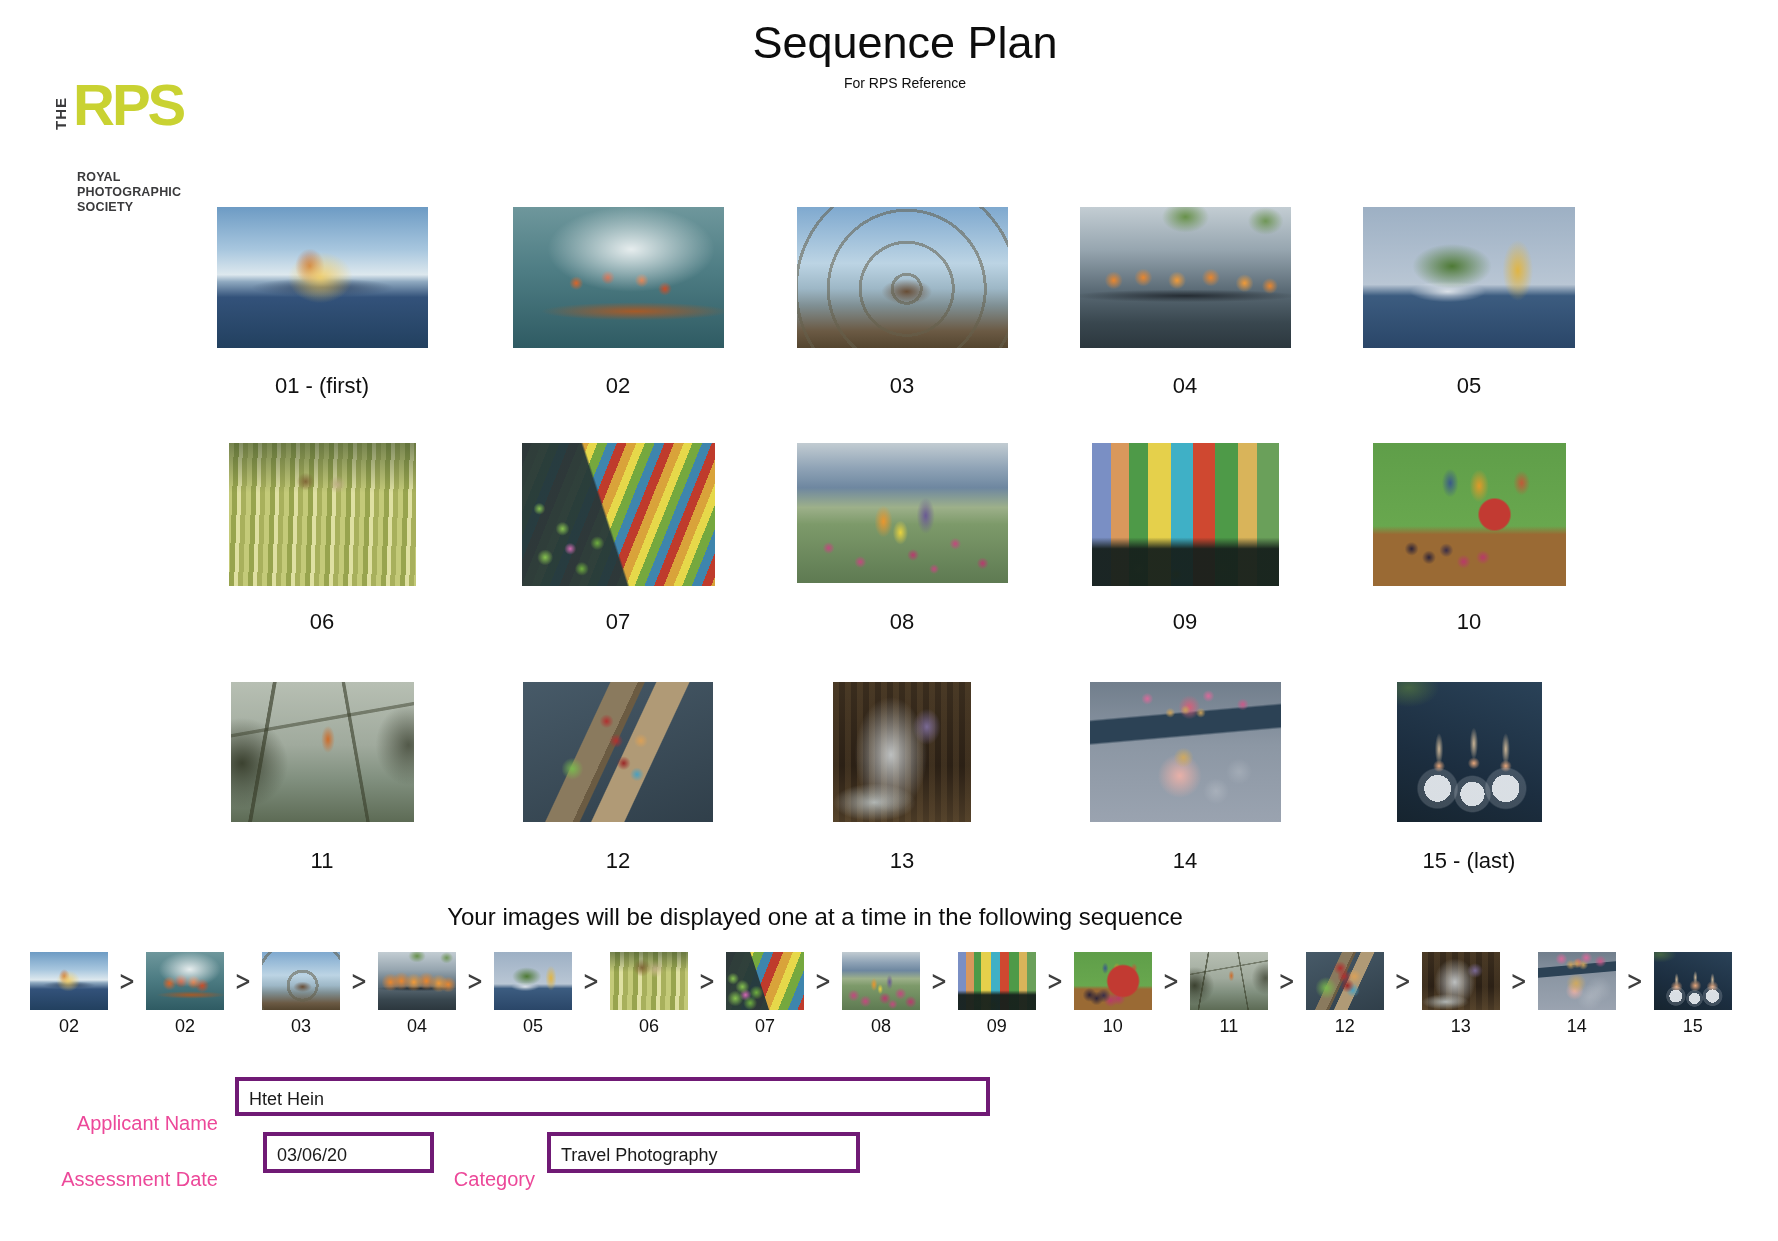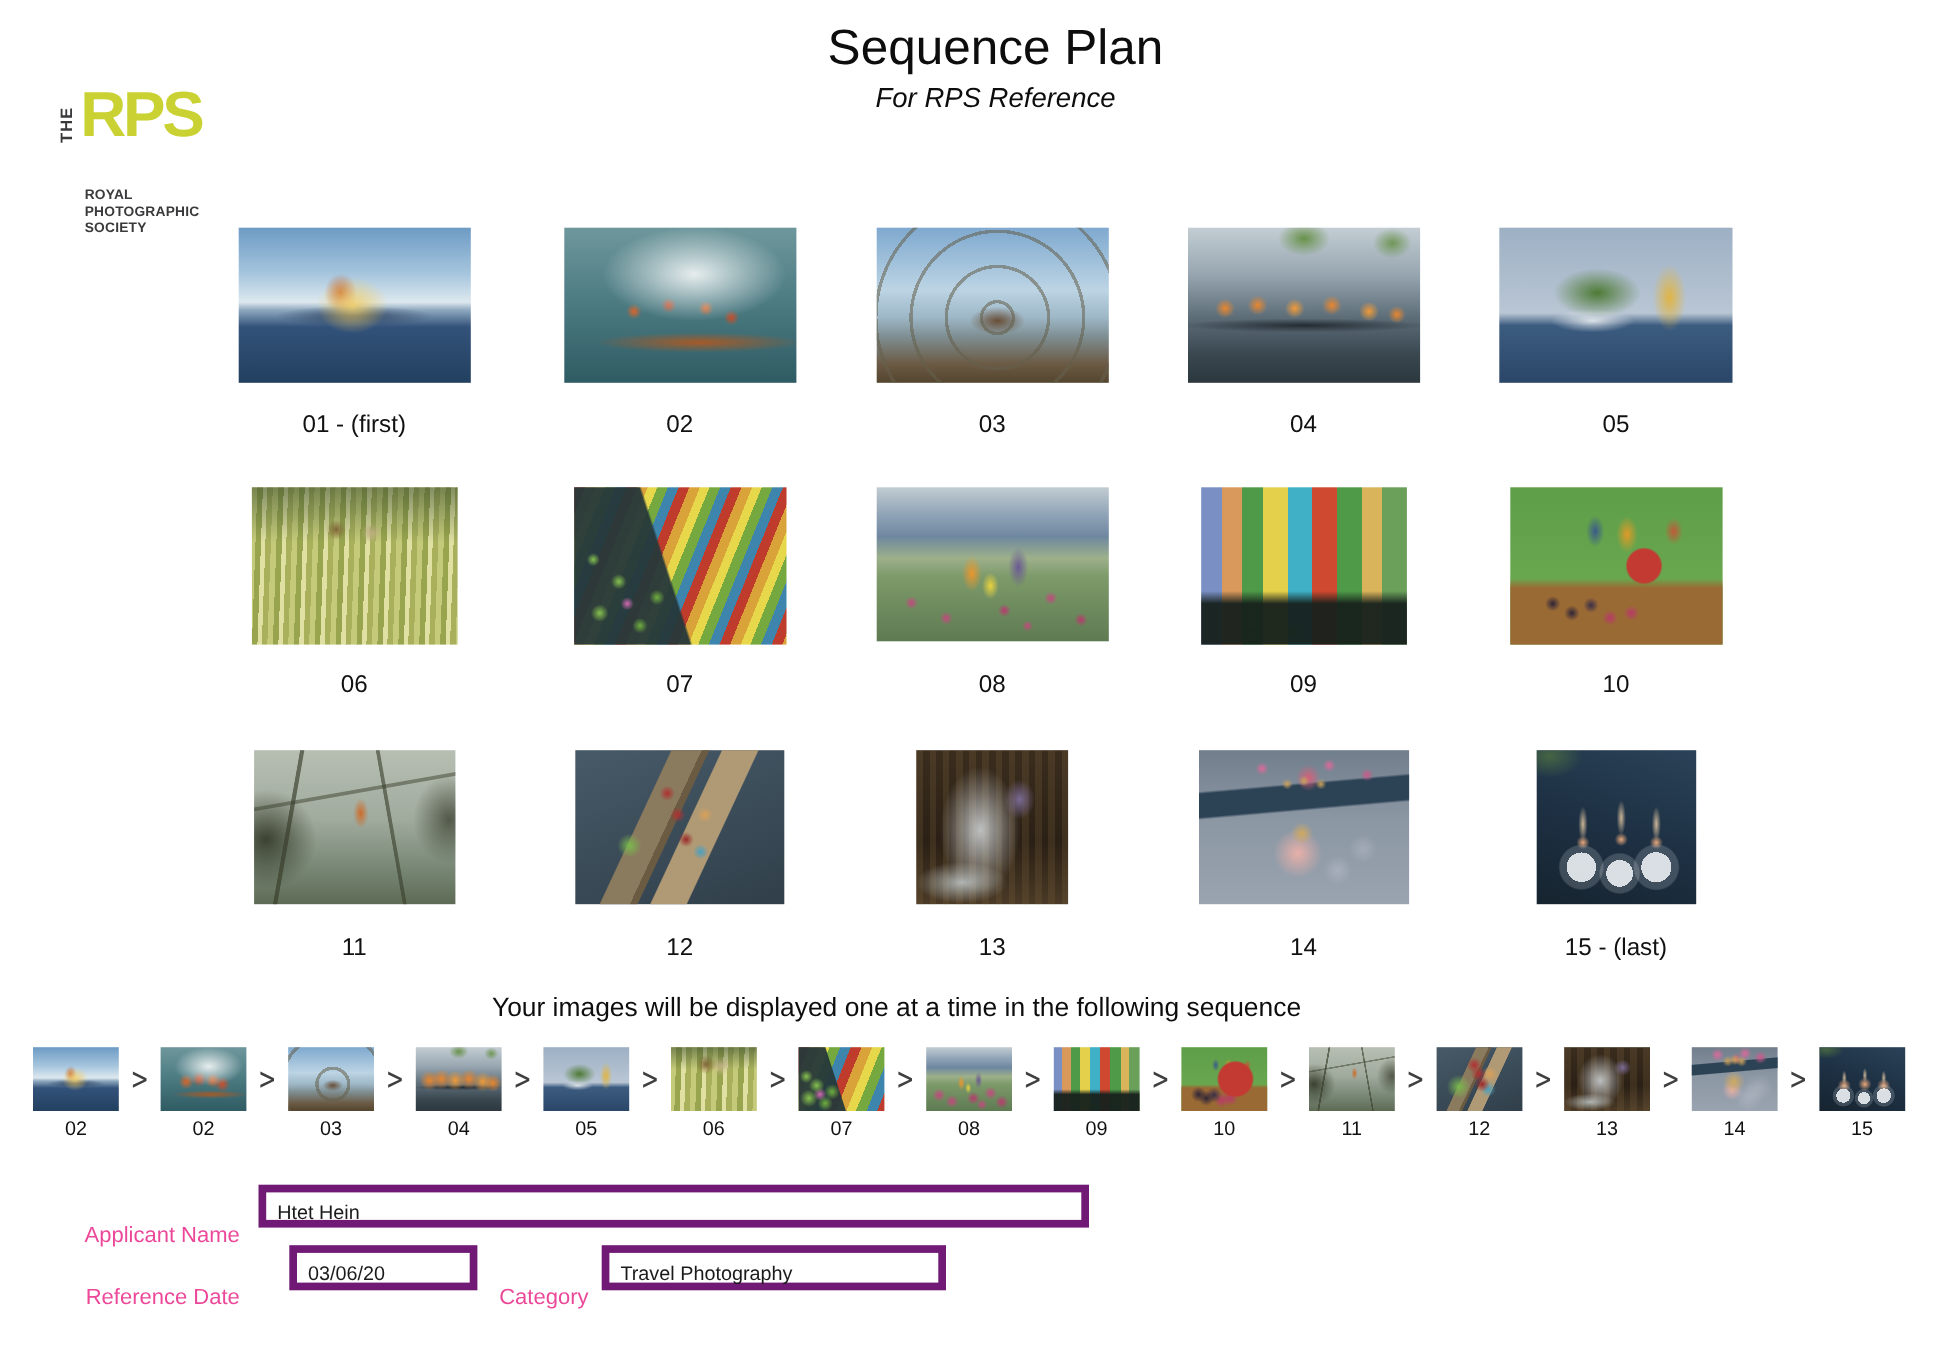--- a/index.html
+++ b/index.html
@@ -11,21 +11,21 @@
   .logo-the{position:absolute;left:52px;top:130px;transform:rotate(-90deg);
             transform-origin:left top;font-size:15px;font-weight:700;letter-spacing:1px;color:#3a3a3c;}
   .logo-rps{position:absolute;left:73px;top:76px;font-size:58px;line-height:58px;font-weight:700;
             letter-spacing:-3px;color:#c9d232;}
   .logo-sub{position:absolute;left:77px;top:138px;font-size:12.5px;line-height:15px;font-weight:700;
             letter-spacing:.2px;color:#3a3a3c;margin-top:32px;}
 
   
   .titleblock{position:absolute;left:905px;top:16px;transform:translateX(-50%);text-align:center;white-space:nowrap;}
   .t1,.t2{font-size:45px;line-height:54px;font-weight:400;color:#0d0d0d;}
-  .tsub{font-size:25px;margin-top:5px;color:#0d0d0d;font-style:italic;}
+  .tsub{font-size:14px;margin-top:5px;color:#0d0d0d;}
 
   
   .cell{position:absolute;width:240px;display:flex;flex-direction:column;align-items:center;}
   .ph-box{height:143px;display:flex;align-items:flex-start;}
   .photo{flex:none;}
   .cell-label{margin-top:23px;font-size:22px;color:#111;}
 
   .r1{top:207px}.r2{top:443px}.r3{top:682px}
   .c1{left:202px}.c2{left:498px}.c3{left:782px}.c4{left:1065px}.c5{left:1349px}
 
@@ -171,21 +171,21 @@
   .strip{position:absolute;left:30px;top:952px;width:1702px;display:flex;
          justify-content:space-between;align-items:flex-start;}
   .seq-item{display:flex;flex-direction:column;align-items:center;}
   .thumb{width:78px;height:58px;}
   .seq-label{margin-top:6px;font-size:18px;color:#111;}
   .seq-arrow{margin-top:17px;font-size:24px;line-height:24px;color:#3f3f3f;
              font-family:"DejaVu Sans Mono",monospace;transform:scaleY(1.25);}
 
   
   .f-label{position:absolute;width:198px;text-align:right;font-size:20px;color:#ec4899;margin-top:26px;}
-  .f-box{position:absolute;border:7px solid #701a75;background:#fff;font-size:18px;
+  .f-box{position:absolute;border:4px solid #701a75;background:#fff;font-size:18px;
          color:#1a1a1a;padding:0 0 0 10px;box-sizing:border-box;
          font-family:"Liberation Sans",sans-serif;display:block;outline:none;}
   .lab-name{left:20px;top:1086px;}
   .box-name{left:235px;top:1077px;width:755px;height:39px;line-height:37px;}
   .lab-date{left:20px;top:1142px;}
   .box-date{left:235px;top:1132px;width:171px;height:41px;line-height:39px;margin-left:28px;}
   .lab-cat{left:355px;top:1142px;width:180px;}
   .box-cat{left:547px;top:1132px;width:313px;height:41px;line-height:39px;}
 </style>
 </head>
@@ -376,19 +376,19 @@
     <div class="seq-arrow">&gt;</div>
     <div class="seq-item">
       <div class="thumb p15"></div>
       <div class="seq-label">15</div>
     </div>
   </div>
 
   <div class="f-label lab-name">Applicant Name</div>
   <div class="f-box box-name">Htet Hein</div>
 
-  <div class="f-label lab-date">Reference Date</div>
+  <div class="f-label lab-date">Assessment Date</div>
   <div class="f-box box-date">03/06/20</div>
 
   <div class="f-label lab-cat">Category</div>
   <div class="f-box box-cat">Travel Photography</div>
 
 </div>
 
 </body></html>

